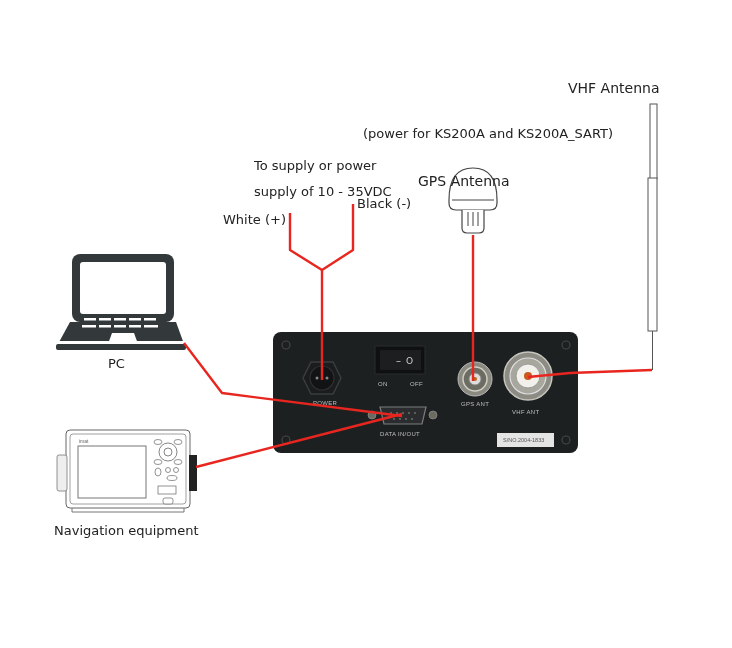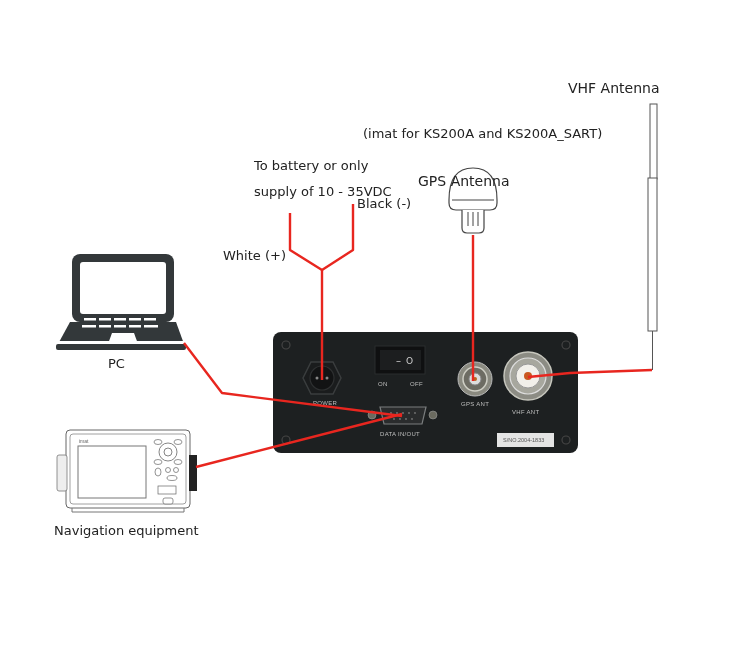--- a/index.html
+++ b/index.html
@@ -143,20 +143,20 @@
     <polyline points="353,204 353,250 322,270"></polyline>
     <polyline points="322,270 322,380"></polyline>
     <polyline points="473,235 473,381"></polyline>
     <polyline points="528,377 570,373 652,370"></polyline>
     <polyline points="184,343 222,393 402,416"></polyline>
     <polyline points="196,467 402,414"></polyline>
   </g>
 </svg>
 
 <div class="lbl lbl-lg" style="left:568px; top:80px;">VHF Antenna</div>
-<div class="lbl" style="left:363px; top:126px;">(imat for KS200A and KS200A_SART)</div>
+<div class="lbl" style="left:363px; top:126px;">(power for KS200A and KS200A_SART)</div>
 <div class="lbl lbl-lg" style="left:418px; top:147px;margin-top:26px;">GPS Antenna</div>
-<div class="lbl" style="left:254px; top:158px;">To battery or only</div>
+<div class="lbl" style="left:254px; top:158px;">To supply or power</div>
 <div class="lbl" style="left:254px; top:184px;">supply of 10 - 35VDC</div>
-<div class="lbl" style="left:223px; top:212px;margin-top:36px;">White (+)</div>
+<div class="lbl" style="left:223px; top:212px;">White (+)</div>
 <div class="lbl" style="left:357px; top:196px;">Black (-)</div>
 <div class="lbl" style="left:108px; top:356px;">PC</div>
 <div class="lbl" style="left:54px; top:523px;text-align:right;">Navigation equipment</div>
 
 </body></html>

